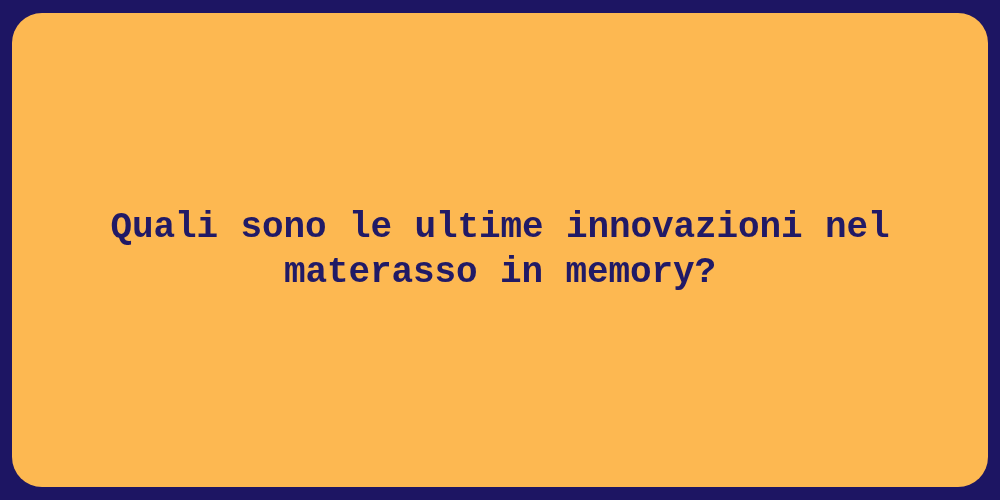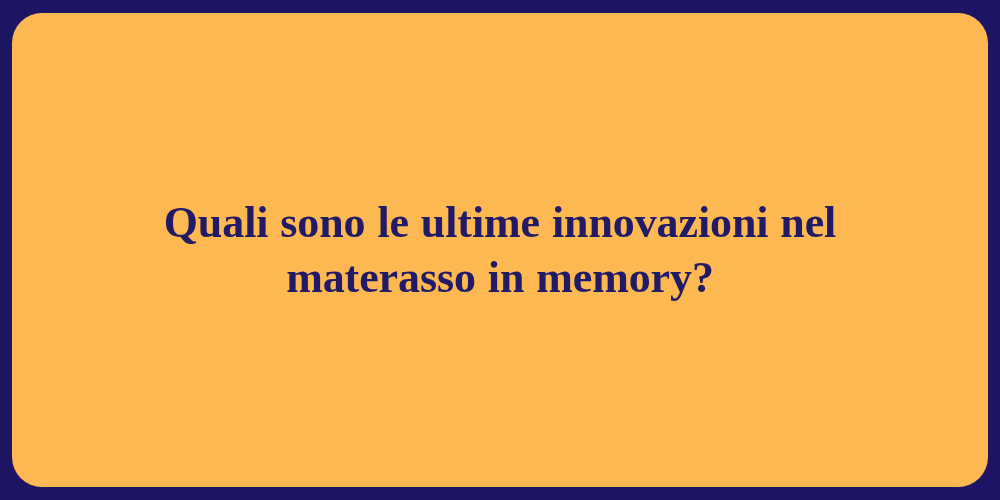--- a/index.html
+++ b/index.html
@@ -32,22 +32,22 @@
     align-items: center;
     justify-content: center;
     padding: 0 44px;
   }
 
   .question {
     margin: 8px;
     width: 100%;
     text-align: center;
     color: #211a66;
-    font-family: Liberation Serif, serif;
-    font-size: 44px;
+    font-family: Liberation Mono, monospace;
+    font-size: 36px;
     font-weight: bold;
     line-height: 1.25;
     letter-spacing: -0.1px;
     word-spacing: 1px;
   }
 </style>
 </head>
 <body>
 
 <div class="frame" style="background: rgb(29, 21, 99);">

